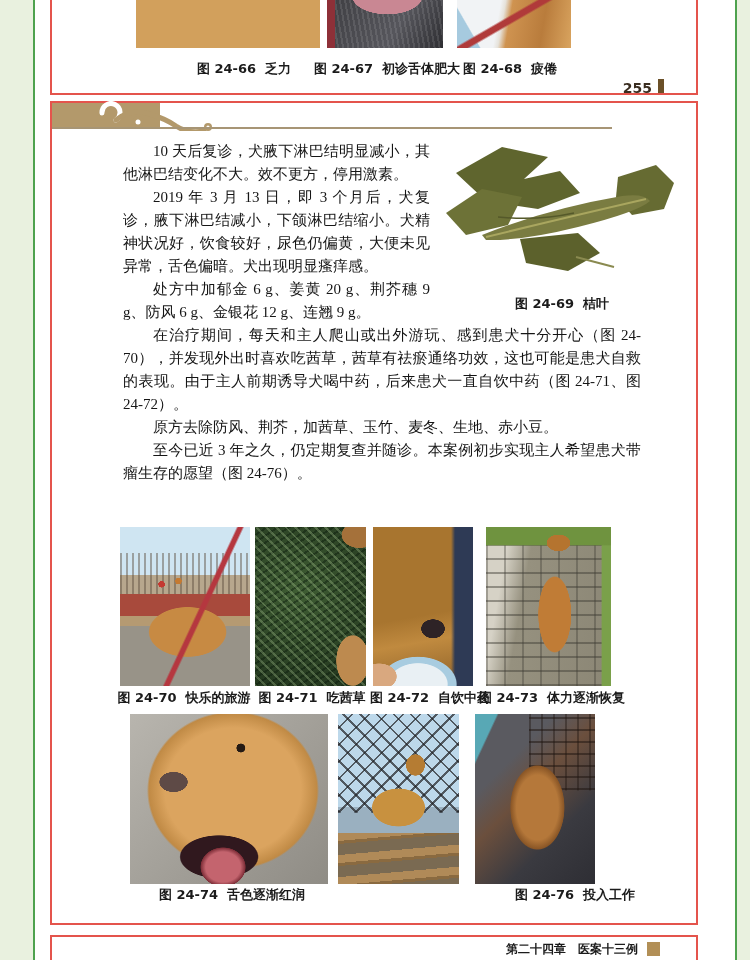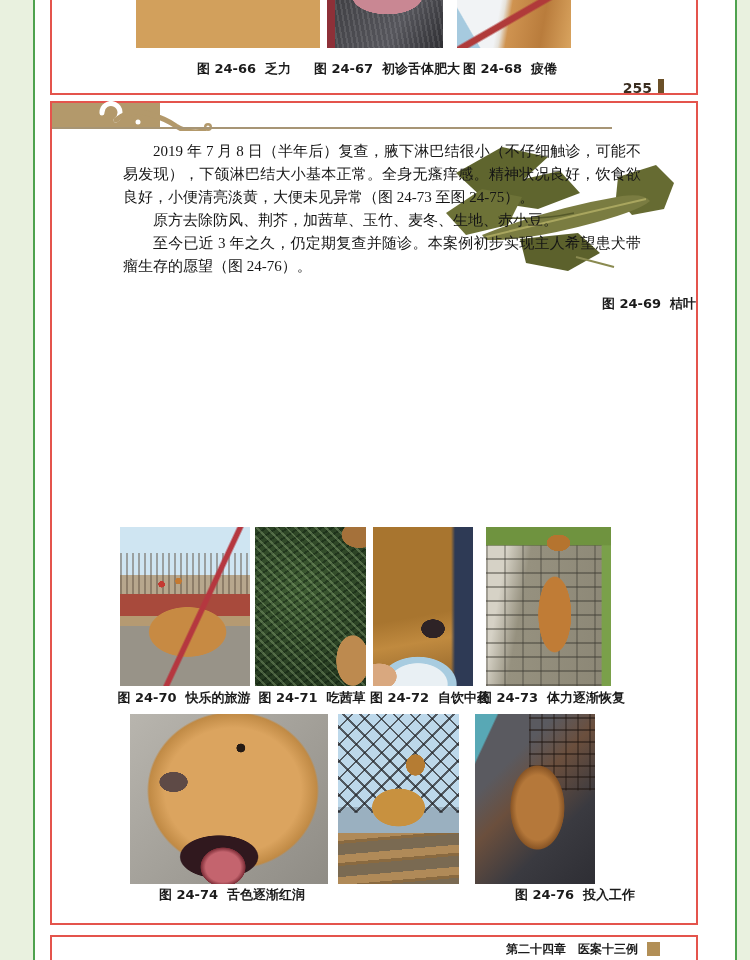--- a/index.html
+++ b/index.html
@@ -111,21 +111,21 @@
 
   
   .article{position:absolute;left:71px;top:37px;font-size:15px;line-height:23px;color:#151515;}
   .article p{margin:0;text-indent:2em;text-align:justify;}
   .col-narrow{width:307px;}
   .col-wide{width:518px;}
 
   
   .leaf-fig{position:absolute;left:376px;top:36px;width:268px;}
   .leaf-img{width:268px;height:148px;background:#fff;}
-  .leaf-cap{margin-top:4px;text-align:right;font-family:"DejaVu Sans","Liberation Sans",sans-serif;
+  .leaf-cap{margin-top:4px;text-align:center;font-family:"DejaVu Sans","Liberation Sans",sans-serif;
             font-weight:bold;font-size:13px;color:#1b1b1b;white-space:nowrap;}
   .leaf-cap .fig{margin-right:9px;}
 
   
   .pagenum{position:absolute;right:44px;bottom:-3px;font-family:"DejaVu Sans","Liberation Sans",sans-serif;
            font-weight:bold;font-size:14px;color:#3a2d20;}
   .pagetab{position:absolute;right:32px;bottom:-6px;width:6px;height:20px;background:#6b5028;}
 
   
   .foot-text{position:absolute;right:58px;top:4px;font-family:"DejaVu Sans","Liberation Sans",sans-serif;
@@ -186,22 +186,27 @@
         <path d="M92 100 L150 94 L172 114 L140 132 L98 124 Z" fill="#5c612c"></path>
         <path d="M148 118 L186 128" stroke="#8a8a50" stroke-width="2" fill="none"></path>
         <path d="M70 78 Q110 82 146 74" stroke="#55592a" stroke-width="1.5" fill="none"></path>
       </svg>
       <div class="leaf-cap">
         <span class="fig">图 24-69</span><span>桔叶</span>
       </div>
     </div>
 
     <div class="article">
+      <div class="col-narrow">
+        <p>10 天后复诊，犬腋下淋巴结明显减小，其他淋巴结变化不大。效不更方，停用激素。</p>
+        <p>2019 年 3 月 13 日，即 3 个月后，犬复诊，腋下淋巴结减小，下颌淋巴结缩小。犬精神状况好，饮食较好，尿色仍偏黄，大便未见异常，舌色偏暗。犬出现明显瘙痒感。</p>
+        <p>处方中加郁金 6 g、姜黄 20 g、荆芥穗 9 g、防风 6 g、金银花 12 g、连翘 9 g。</p>
+      </div>
       <div class="col-wide">
-        <p>2019 年 7 月 8 日（半年后）复查，腋下淋巴结很小（不仔细触诊，可能不易发现），下颌淋巴结大小基本正常。全身无瘙痒感。精神状况良好，饮食欲良好，小便清亮淡黄，大便未见异常（图 24-73 至图 24-75）。</p>
+        <p>在治疗期间，每天和主人爬山或出外游玩、感到患犬十分开心（图 24-70），并发现外出时喜欢吃茜草，茜草有祛瘀通络功效，这也可能是患犬自救的表现。由于主人前期诱导犬喝中药，后来患犬一直自饮中药（图 24-71、图 24-72）。</p>
         <p>原方去除防风、荆芥，加茜草、玉竹、麦冬、生地、赤小豆。</p>
         <p>至今已近 3 年之久，仍定期复查并随诊。本案例初步实现主人希望患犬带瘤生存的愿望（图 24-76）。</p>
       </div>
     </div>
 
     <div class="ph" id="p70"></div>
     <div class="ph" id="p71"></div>
     <div class="ph" id="p72"></div>
     <div class="ph" id="p73"></div>
 

